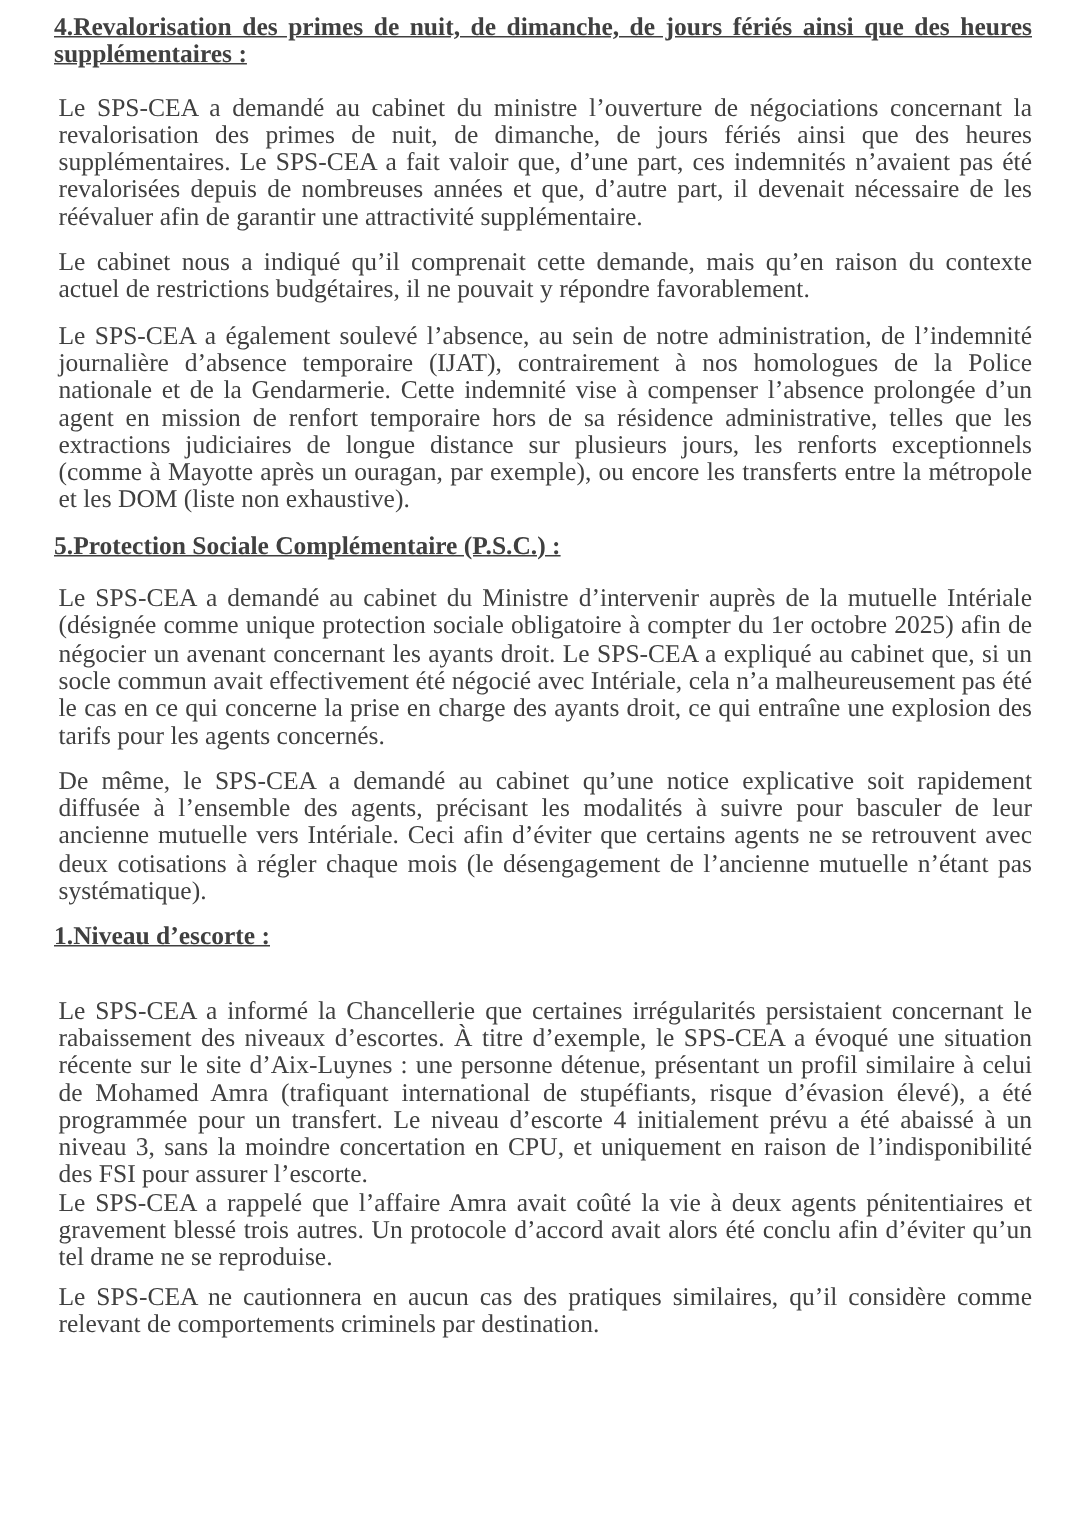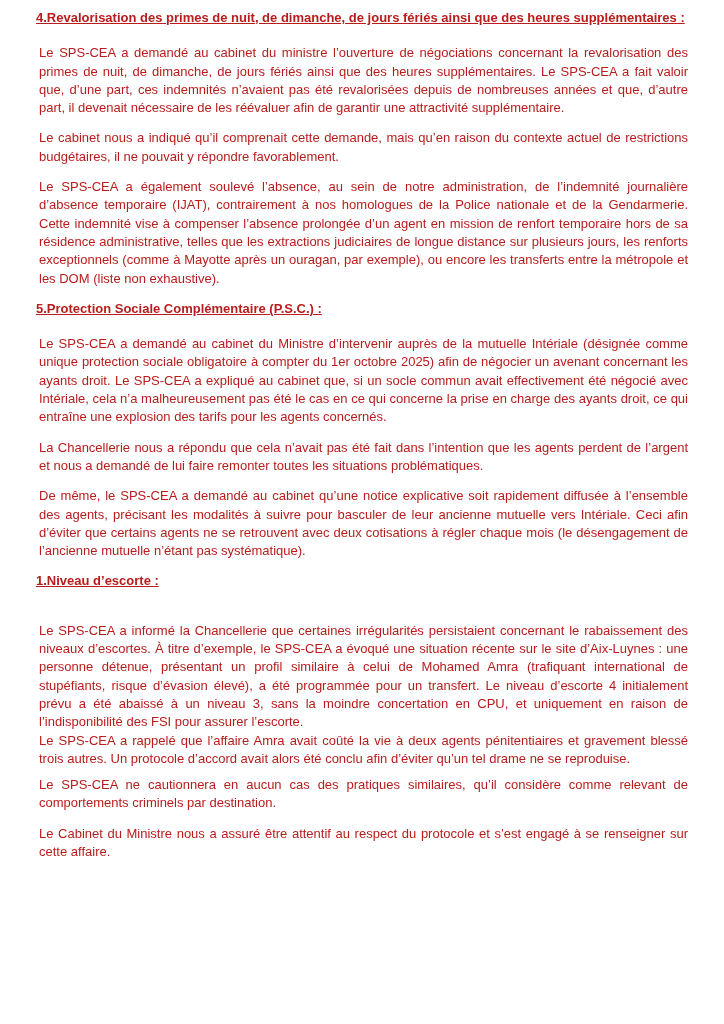--- a/index.html
+++ b/index.html
@@ -3,23 +3,23 @@
 <meta charset="utf-8">
 <style>
   html, body { margin: 0; padding: 0; background: #ffffff; }
   .page {
     position: relative;
     width: 724px;
     height: 1024px;
     box-sizing: border-box;
     padding: 9px 36px 0 36px;
     background: #ffffff;
-    color: #b91c1c;
-    font-family: Liberation Sans, sans-serif;
-    font-size: 13px;
+    color: #404040;
+    font-family: Liberation Serif, serif;
+    font-size: 17px;
     line-height: 18.3px;
     overflow: hidden;
   }
   .heading {
     font-weight: bold;
     text-decoration: underline;
     text-align: justify;
     margin: 0 0 17px 0;
   }
   .heading.h5 { }
@@ -44,28 +44,26 @@
   <section>
     <div class="heading h4">4.Revalorisation des primes de nuit, de dimanche, de jours fériés ainsi que des heures supplémentaires :</div>
     <p class="para">Le SPS-CEA a demandé au cabinet du ministre l’ouverture de négociations concernant la revalorisation des primes de nuit, de dimanche, de jours fériés ainsi que des heures supplémentaires. Le SPS-CEA a fait valoir que, d’une part, ces indemnités n’avaient pas été revalorisées depuis de nombreuses années et que, d’autre part, il devenait nécessaire de les réévaluer afin de garantir une attractivité supplémentaire.</p>
     <p class="para">Le cabinet nous a indiqué qu’il comprenait cette demande, mais qu’en raison du contexte actuel de restrictions budgétaires, il ne pouvait y répondre favorablement.</p>
     <p class="para">Le SPS-CEA a également soulevé l’absence, au sein de notre administration, de l’indemnité journalière d’absence temporaire (IJAT), contrairement à nos homologues de la Police nationale et de la Gendarmerie. Cette indemnité vise à compenser l’absence prolongée d’un agent en mission de renfort temporaire hors de sa résidence administrative, telles que les extractions judiciaires de longue distance sur plusieurs jours, les renforts exceptionnels (comme à Mayotte après un ouragan, par exemple), ou encore les transferts entre la métropole et les DOM (liste non exhaustive).</p>
   </section>
 
   <section>
     <div class="heading h5">5.Protection Sociale Complémentaire (P.S.C.) :</div>
     <p class="para">Le SPS-CEA a demandé au cabinet du Ministre d’intervenir auprès de la mutuelle Intériale (désignée comme unique protection sociale obligatoire à compter du 1er octobre 2025) afin de négocier un avenant concernant les ayants droit. Le SPS-CEA a expliqué au cabinet que, si un socle commun avait effectivement été négocié avec Intériale, cela n’a malheureusement pas été le cas en ce qui concerne la prise en charge des ayants droit, ce qui entraîne une explosion des tarifs pour les agents concernés.</p>
-    <p class="para">La Chancellerie nous a répondu que cela n’avait pas été fait dans l’intention que les agents perdent de l’argent et nous a demandé de lui faire remonter toutes les situations problématiques.</p>
     <p class="para">De même, le SPS-CEA a demandé au cabinet qu’une notice explicative soit rapidement diffusée à l’ensemble des agents, précisant les modalités à suivre pour basculer de leur ancienne mutuelle vers Intériale. Ceci afin d’éviter que certains agents ne se retrouvent avec deux cotisations à régler chaque mois (le désengagement de l’ancienne mutuelle n’étant pas systématique).</p>
   </section>
 
   <section>
     <div class="heading h6">1.Niveau d’escorte :</div>
     <p class="para tight">Le SPS-CEA a informé la Chancellerie que certaines irrégularités persistaient concernant le rabaissement des niveaux d’escortes. À titre d’exemple, le SPS-CEA a évoqué une situation récente sur le site d’Aix-Luynes : une personne détenue, présentant un profil similaire à celui de Mohamed Amra (trafiquant international de stupéfiants, risque d’évasion élevé), a été programmée pour un transfert. Le niveau d’escorte 4 initialement prévu a été abaissé à un niveau 3, sans la moindre concertation en CPU, et uniquement en raison de l’indisponibilité des FSI pour assurer l’escorte.
 Le SPS-CEA a rappelé que l’affaire Amra avait coûté la vie à deux agents pénitentiaires et gravement blessé trois autres. Un protocole d’accord avait alors été conclu afin d’éviter qu’un tel drame ne se reproduise.</p>
     <p class="para">Le SPS-CEA ne cautionnera en aucun cas des pratiques similaires, qu’il considère comme relevant de comportements criminels par destination.</p>
-    <p class="para">Le Cabinet du Ministre nous a assuré être attentif au respect du protocole et s’est engagé à se renseigner sur cette affaire.</p>
   </section>
 
   <div class="footer">
   </div>
 
 </div>
 
 </body></html>

